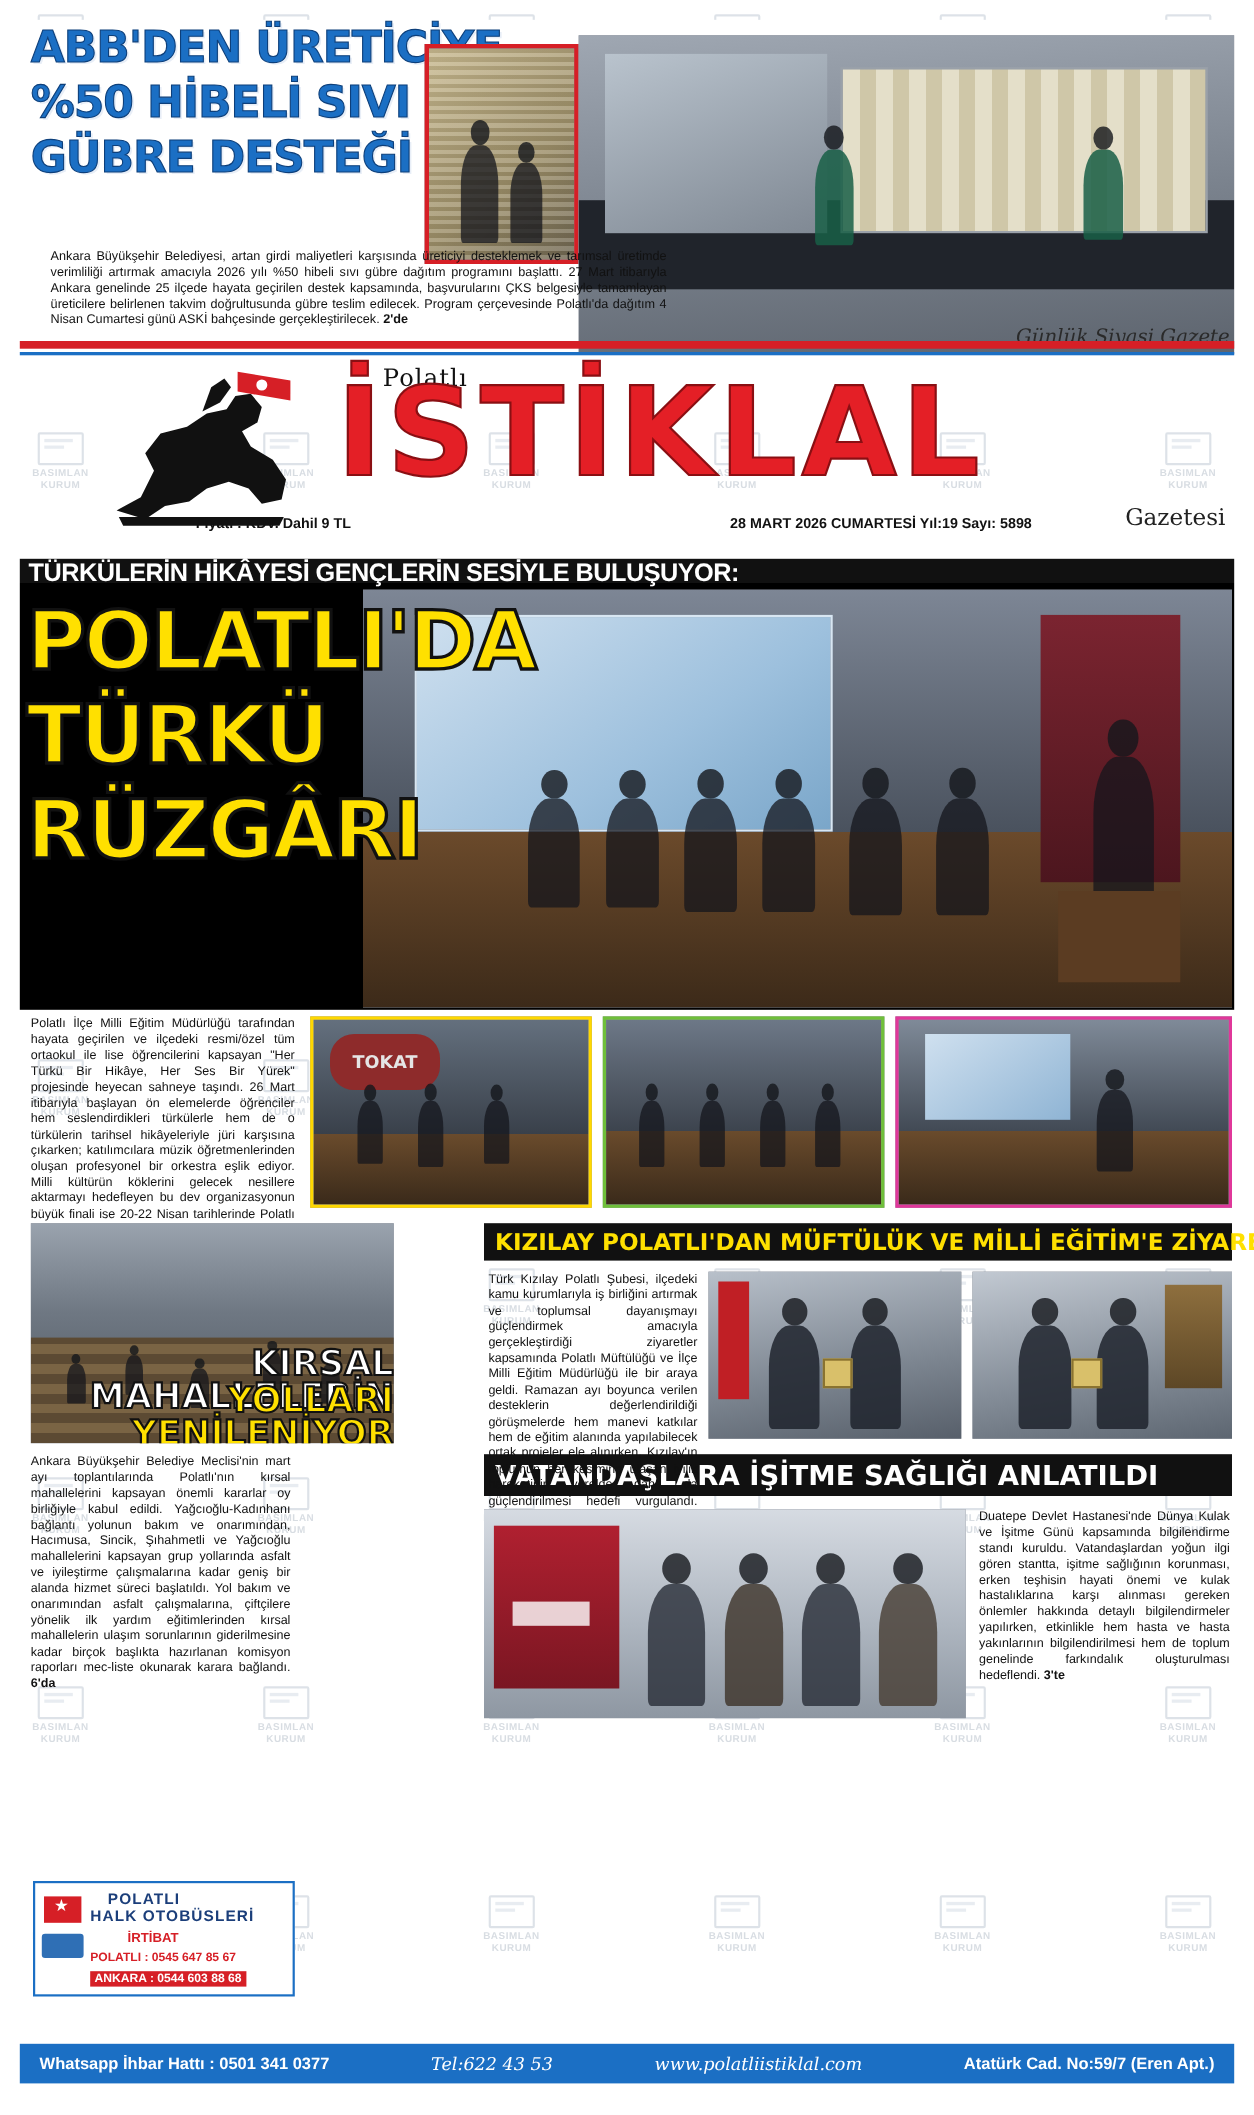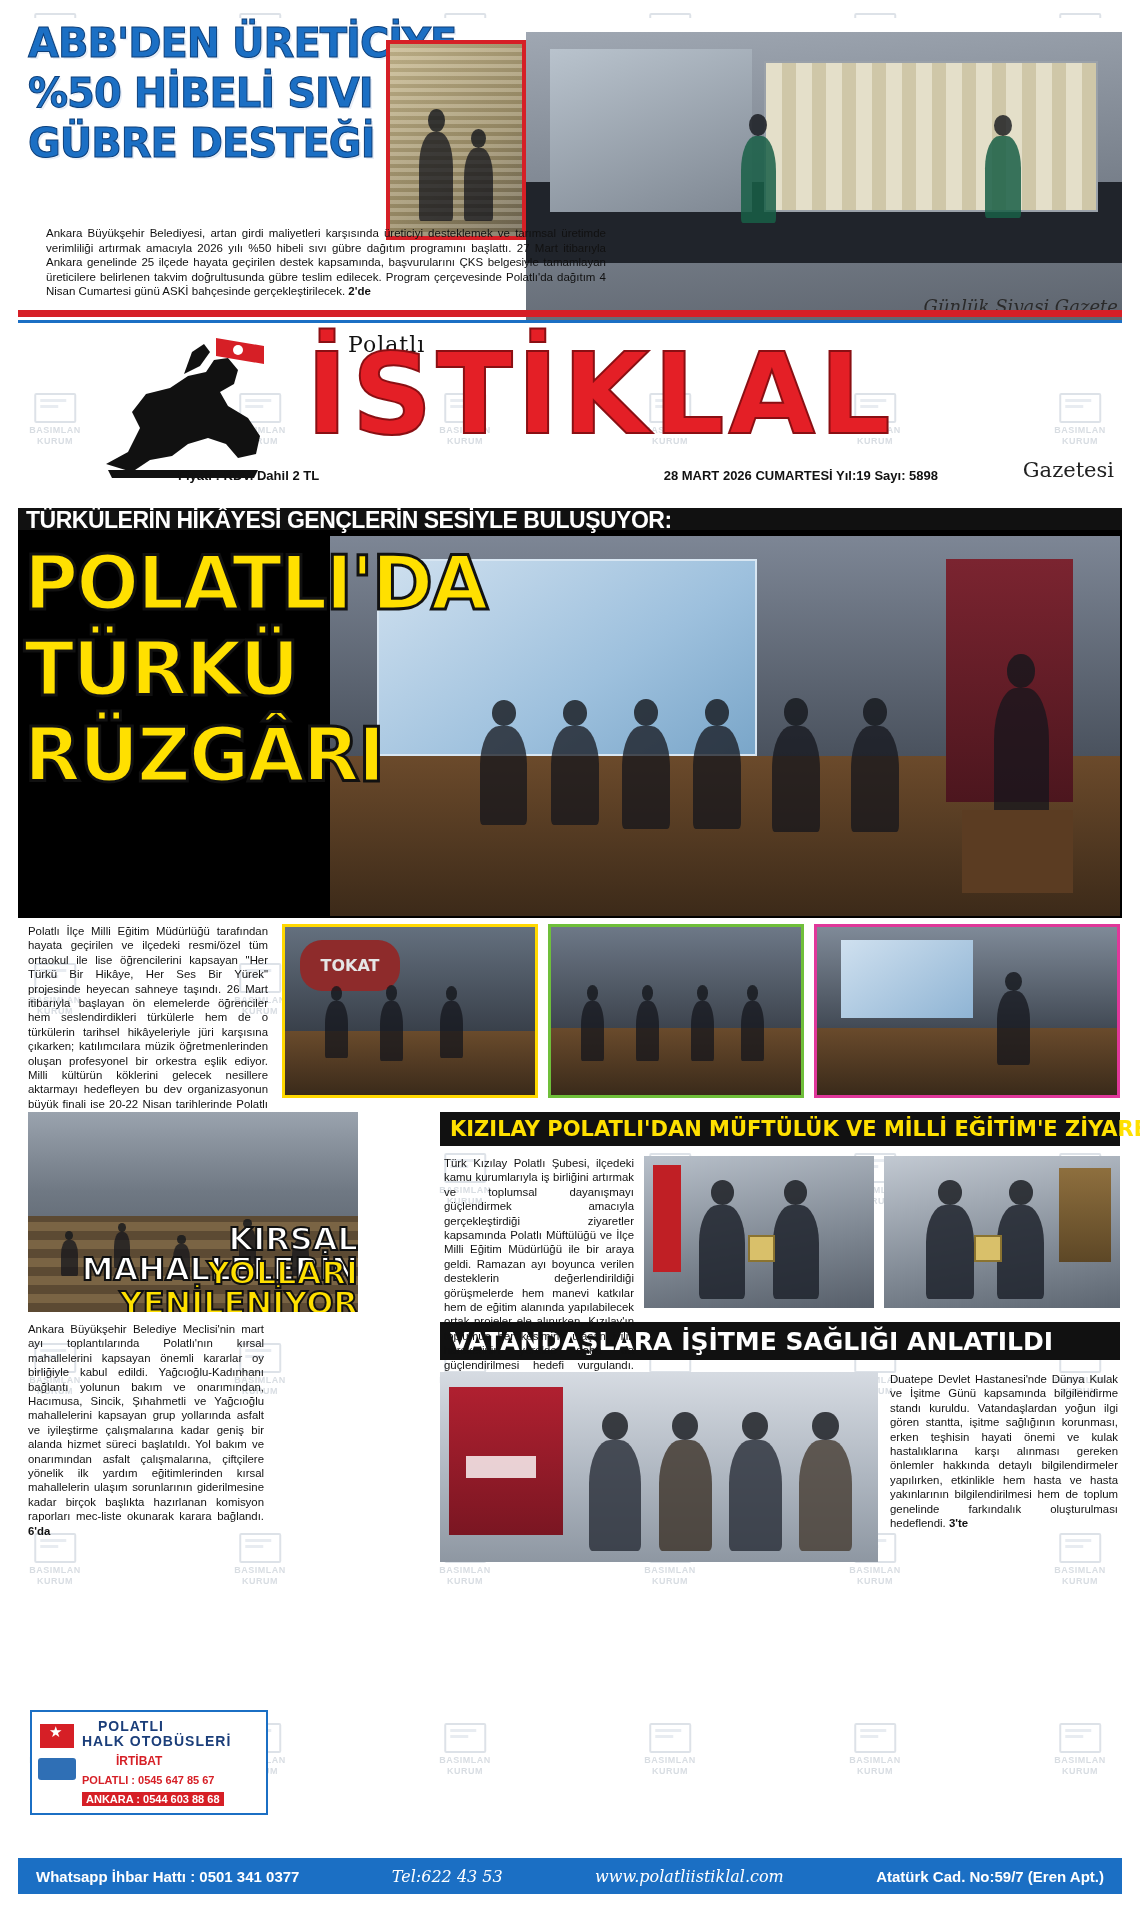--- a/index.html
+++ b/index.html
@@ -264,21 +264,21 @@
         <circle cx="150" cy="18" r="5" fill="#fff"></circle>
         <path fill="#111" d="M20 138 L170 138 L166 146 L24 146 Z"></path>
       </svg>
     </div>
 
     <div class="polatli-small">Polatlı</div>
     <div class="istiklal">İSTİKLAL</div>
     <div class="gazetesi">Gazetesi</div>
 
     <div class="mh-info">
-      <span>Fiyatı : KDV.  Dahil 2 TL</span>
+      <span>Fiyatı : KDV.  Dahil 9 TL</span>
       <span>28 MART 2026 CUMARTESİ Yıl:19 Sayı: 5898</span>
     </div>
   </div>
 
   <div class="blackpanel"></div>
 
   <div class="photo" style="left:330px; top:536px; width:790px; height:380px; z-index:8;">
     <div style="position:absolute; inset:0; background:linear-gradient(180deg,#7d8695 0%,#4a525e 58%,#6b4a2b 58%,#3c2a19 100%);"></div>
     <div class="screenblue"></div>
     <div style="position:absolute; right:6%; top:6%; width:16%; height:64%; background:linear-gradient(#7b2430,#4c161e);"></div>

